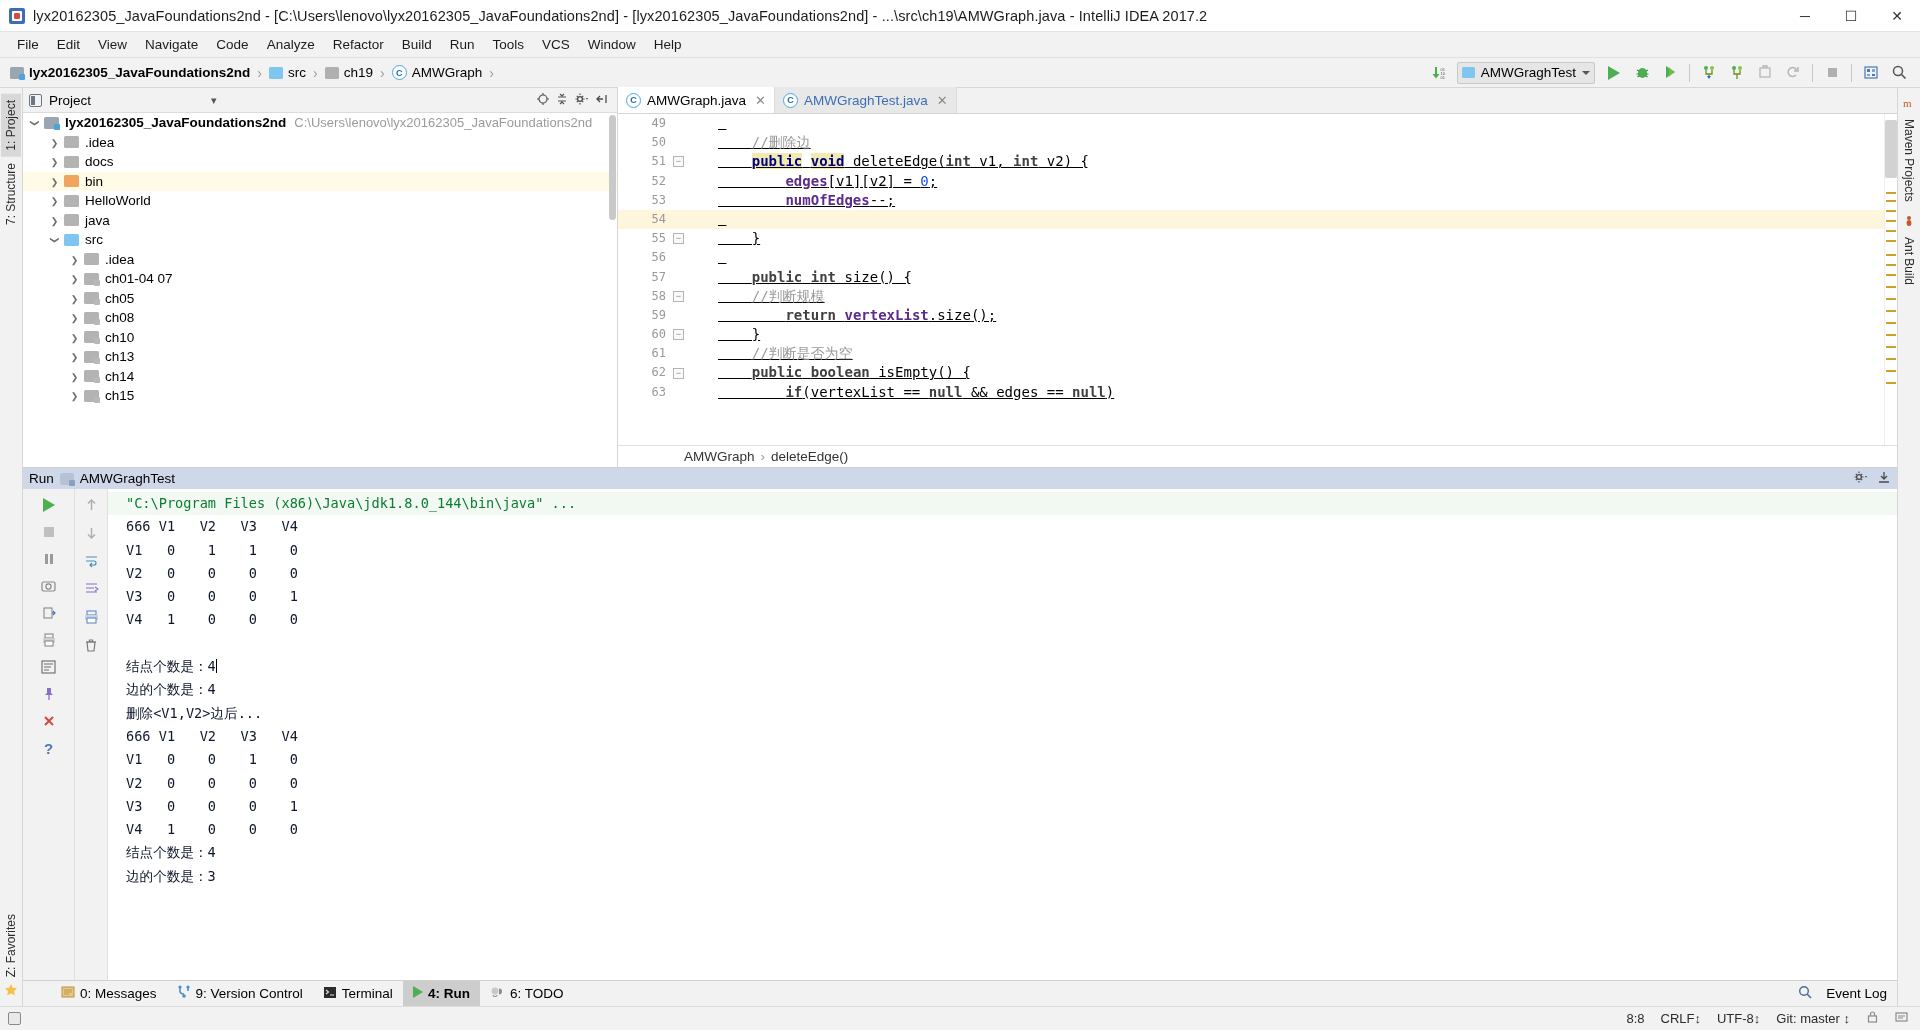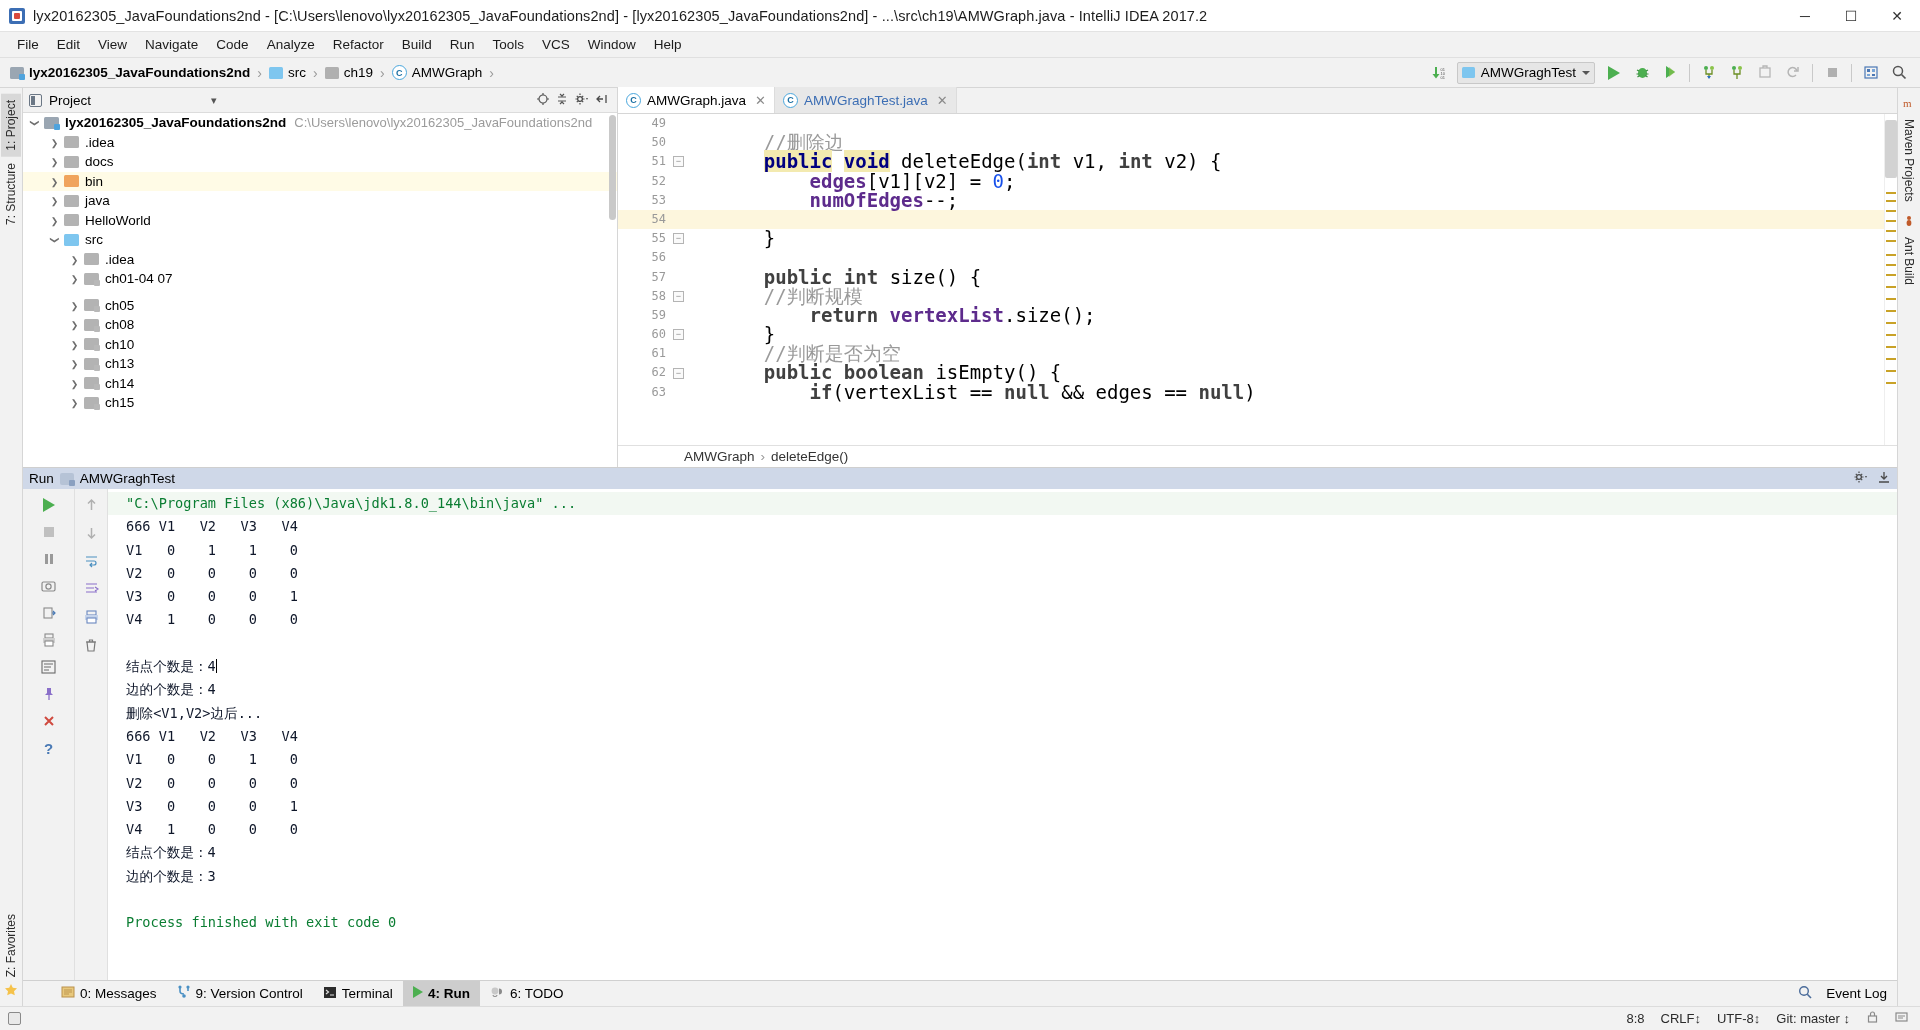--- a/index.html
+++ b/index.html
@@ -137,21 +137,21 @@
   .gutter { width:92px; background:#ffffff; flex:none; position:relative;}
   .gutter .gnum {
     height:19.2px; line-height:19.2px; text-align:right; padding-right:44px;
     font-family:"DejaVu Sans Mono", monospace; font-size:12px; color:#999999;
   }
   .gutter .gnum.hl { background:#fdf6dd; }
   .gutter .fold {
     position:absolute; right:26px; width:11px; height:11px; border:1px solid #b4b4b4;
     background:#fafafa; color:#8a8a8a; font-size:9px; text-align:center; line-height:9px;
   }
-  .codelines { flex:1; font-family:"DejaVu Sans Mono", monospace; font-size:19px; position:relative; min-width:0;}
+  .codelines { flex:1; font-family:"DejaVu Sans Mono", monospace; font-size:14px; position:relative; min-width:0;text-decoration:underline;}
   .cl { height:19.2px; line-height:19.2px; white-space:pre; padding-left:8px; }
   .cl.hl { background:#fdf6dd; }
   .kw { color:#404040; font-weight:bold; }
   .kwh { color:#000080; font-weight:bold; background:#f3eab0; }
   .cmt { color:#9a9a9a; font-style:normal; }
   .num { color:#1750eb; }
   .fld2 { color:#5d2b8c; font-weight:bold; }
   .plain { color:#000; }
   .markerbar { width:13px; background:#ffffff; border-left:1px solid #eee; flex:none; position:relative;}
   .mk { position:absolute; right:1px; width:10px; height:2px; }
@@ -411,43 +411,43 @@
                 <span class="tname">docs</span>
               </div>
               <div class="trow hl" style="padding-left: 24px;">
                 <span class="arrow r"></span>
                 <span class="fldsm orange"></span>
                 <span class="tname">bin</span>
               </div>
               <div class="trow" style="padding-left: 24px;">
                 <span class="arrow r"></span>
                 <span class="fldsm"></span>
+                <span class="tname">HelloWorld</span>
+              </div>
+              <div class="trow" style="padding-left: 24px;">
+                <span class="arrow r"></span>
+                <span class="fldsm"></span>
                 <span class="tname">java</span>
-              </div>
-              <div class="trow" style="padding-left: 24px;">
-                <span class="arrow r"></span>
-                <span class="fldsm"></span>
-                <span class="tname">HelloWorld</span>
               </div>
               <div class="trow" style="padding-left: 24px;">
                 <span class="arrow d"></span>
                 <span class="fldsm blue"></span>
                 <span class="tname">src</span>
               </div>
               <div class="trow" style="padding-left: 44px;">
                 <span class="arrow r"></span>
                 <span class="fldsm"></span>
                 <span class="tname">.idea</span>
               </div>
               <div class="trow" style="padding-left: 44px;">
                 <span class="arrow r"></span>
                 <span class="fldsm mod"></span>
                 <span class="tname">ch01-04 07</span>
               </div>
-              <div class="trow" style="padding-left: 44px; margin-top: 7px;">
+              <div class="trow" style="padding-left: 44px;">
                 <span class="arrow r"></span>
                 <span class="fldsm mod"></span>
                 <span class="tname">ch05</span>
               </div>
               <div class="trow" style="padding-left: 44px;">
                 <span class="arrow r"></span>
                 <span class="fldsm mod"></span>
                 <span class="tname">ch08</span>
               </div>
               <div class="trow" style="padding-left: 44px;">
@@ -680,21 +680,20 @@
               <div class="coline">边的个数是：4</div>
               <div class="coline">删除&lt;V1,V2&gt;边后...</div>
               <div class="coline">666 V1   V2   V3   V4</div>
               <div class="coline">V1   0    0    1    0</div>
               <div class="coline">V2   0    0    0    0</div>
               <div class="coline">V3   0    0    0    1</div>
               <div class="coline">V4   1    0    0    0</div>
               <div class="coline">结点个数是：4</div>
               <div class="coline">边的个数是：3</div>
               <div class="coline">&nbsp;</div>
-              <div class="coline done">Process finished with exit code 0</div>
             </div>
         </div>
       </div>
 
       <div class="bottomstrip">
         <div class="btab">
           <span><svg width="14" height="13" viewBox="0 0 14 13">
                 <rect x="1" y="1" width="12" height="10" fill="#e8c87c" stroke="#b9904b" stroke-width="1"></rect>
                 <path d="M3 4h8M3 6h8M3 8h5" stroke="#b9904b" stroke-width="0.9"></path>
               </svg></span>

